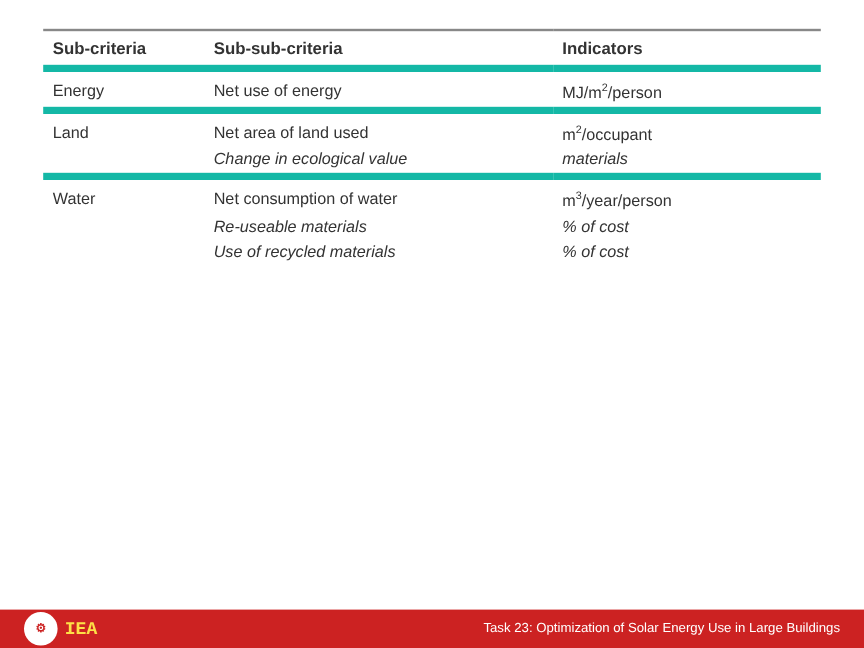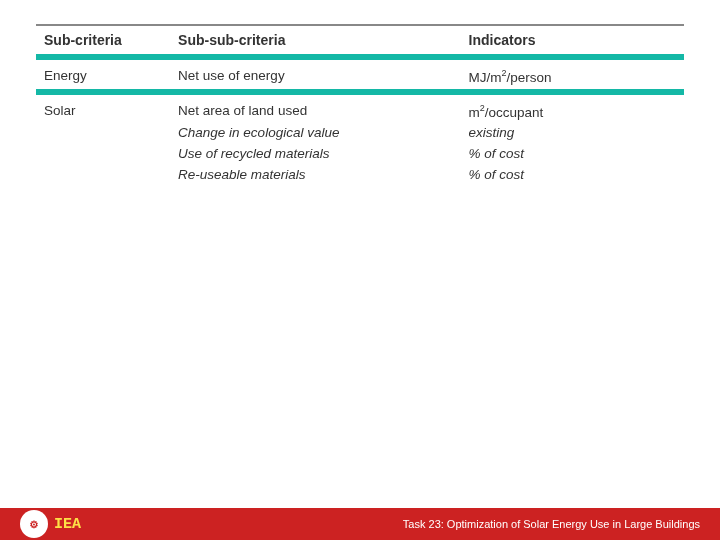--- a/index.html
+++ b/index.html
@@ -127,39 +127,44 @@
     </thead>
     <tbody>
 
       <tr class="row-divider">
         <td class="col-sub">Energy</td>
         <td class="col-subsub">Net use of energy</td>
         <td class="col-indicator">MJ/m<sup>2</sup>/person</td>
       </tr>
 
       <tr class="row-divider">
-        <td class="col-sub">Solar</td>
+        <td class="col-sub">Land</td>
         <td class="col-subsub">Net area of land used</td>
         <td class="col-indicator">m<sup>2</sup>/occupant</td>
       </tr>
       <tr class="sub-row">
         <td class="col-sub"></td>
         <td class="col-subsub">Change in ecological value</td>
-        <td class="col-indicator">existing</td>
+        <td class="col-indicator">materials</td>
       </tr>
 
+      <tr class="row-divider">
+        <td class="col-sub">Water</td>
+        <td class="col-subsub">Net consumption of water</td>
+        <td class="col-indicator">m<sup>3</sup>/year/person</td>
+      </tr>
 
       <tr class="sub-row">
         <td class="col-sub"></td>
-        <td class="col-subsub">Use of recycled materials</td>
+        <td class="col-subsub">Re-useable materials</td>
         <td class="col-indicator">% of cost</td>
       </tr>
       <tr class="sub-row">
         <td class="col-sub"></td>
-        <td class="col-subsub">Re-useable materials</td>
+        <td class="col-subsub">Use of recycled materials</td>
         <td class="col-indicator">% of cost</td>
       </tr>
     </tbody>
   </table>
 
   <div class="footer">
     <div class="footer-logo">
       <div class="logo-circle">
         <span>⚙</span>
       </div>

